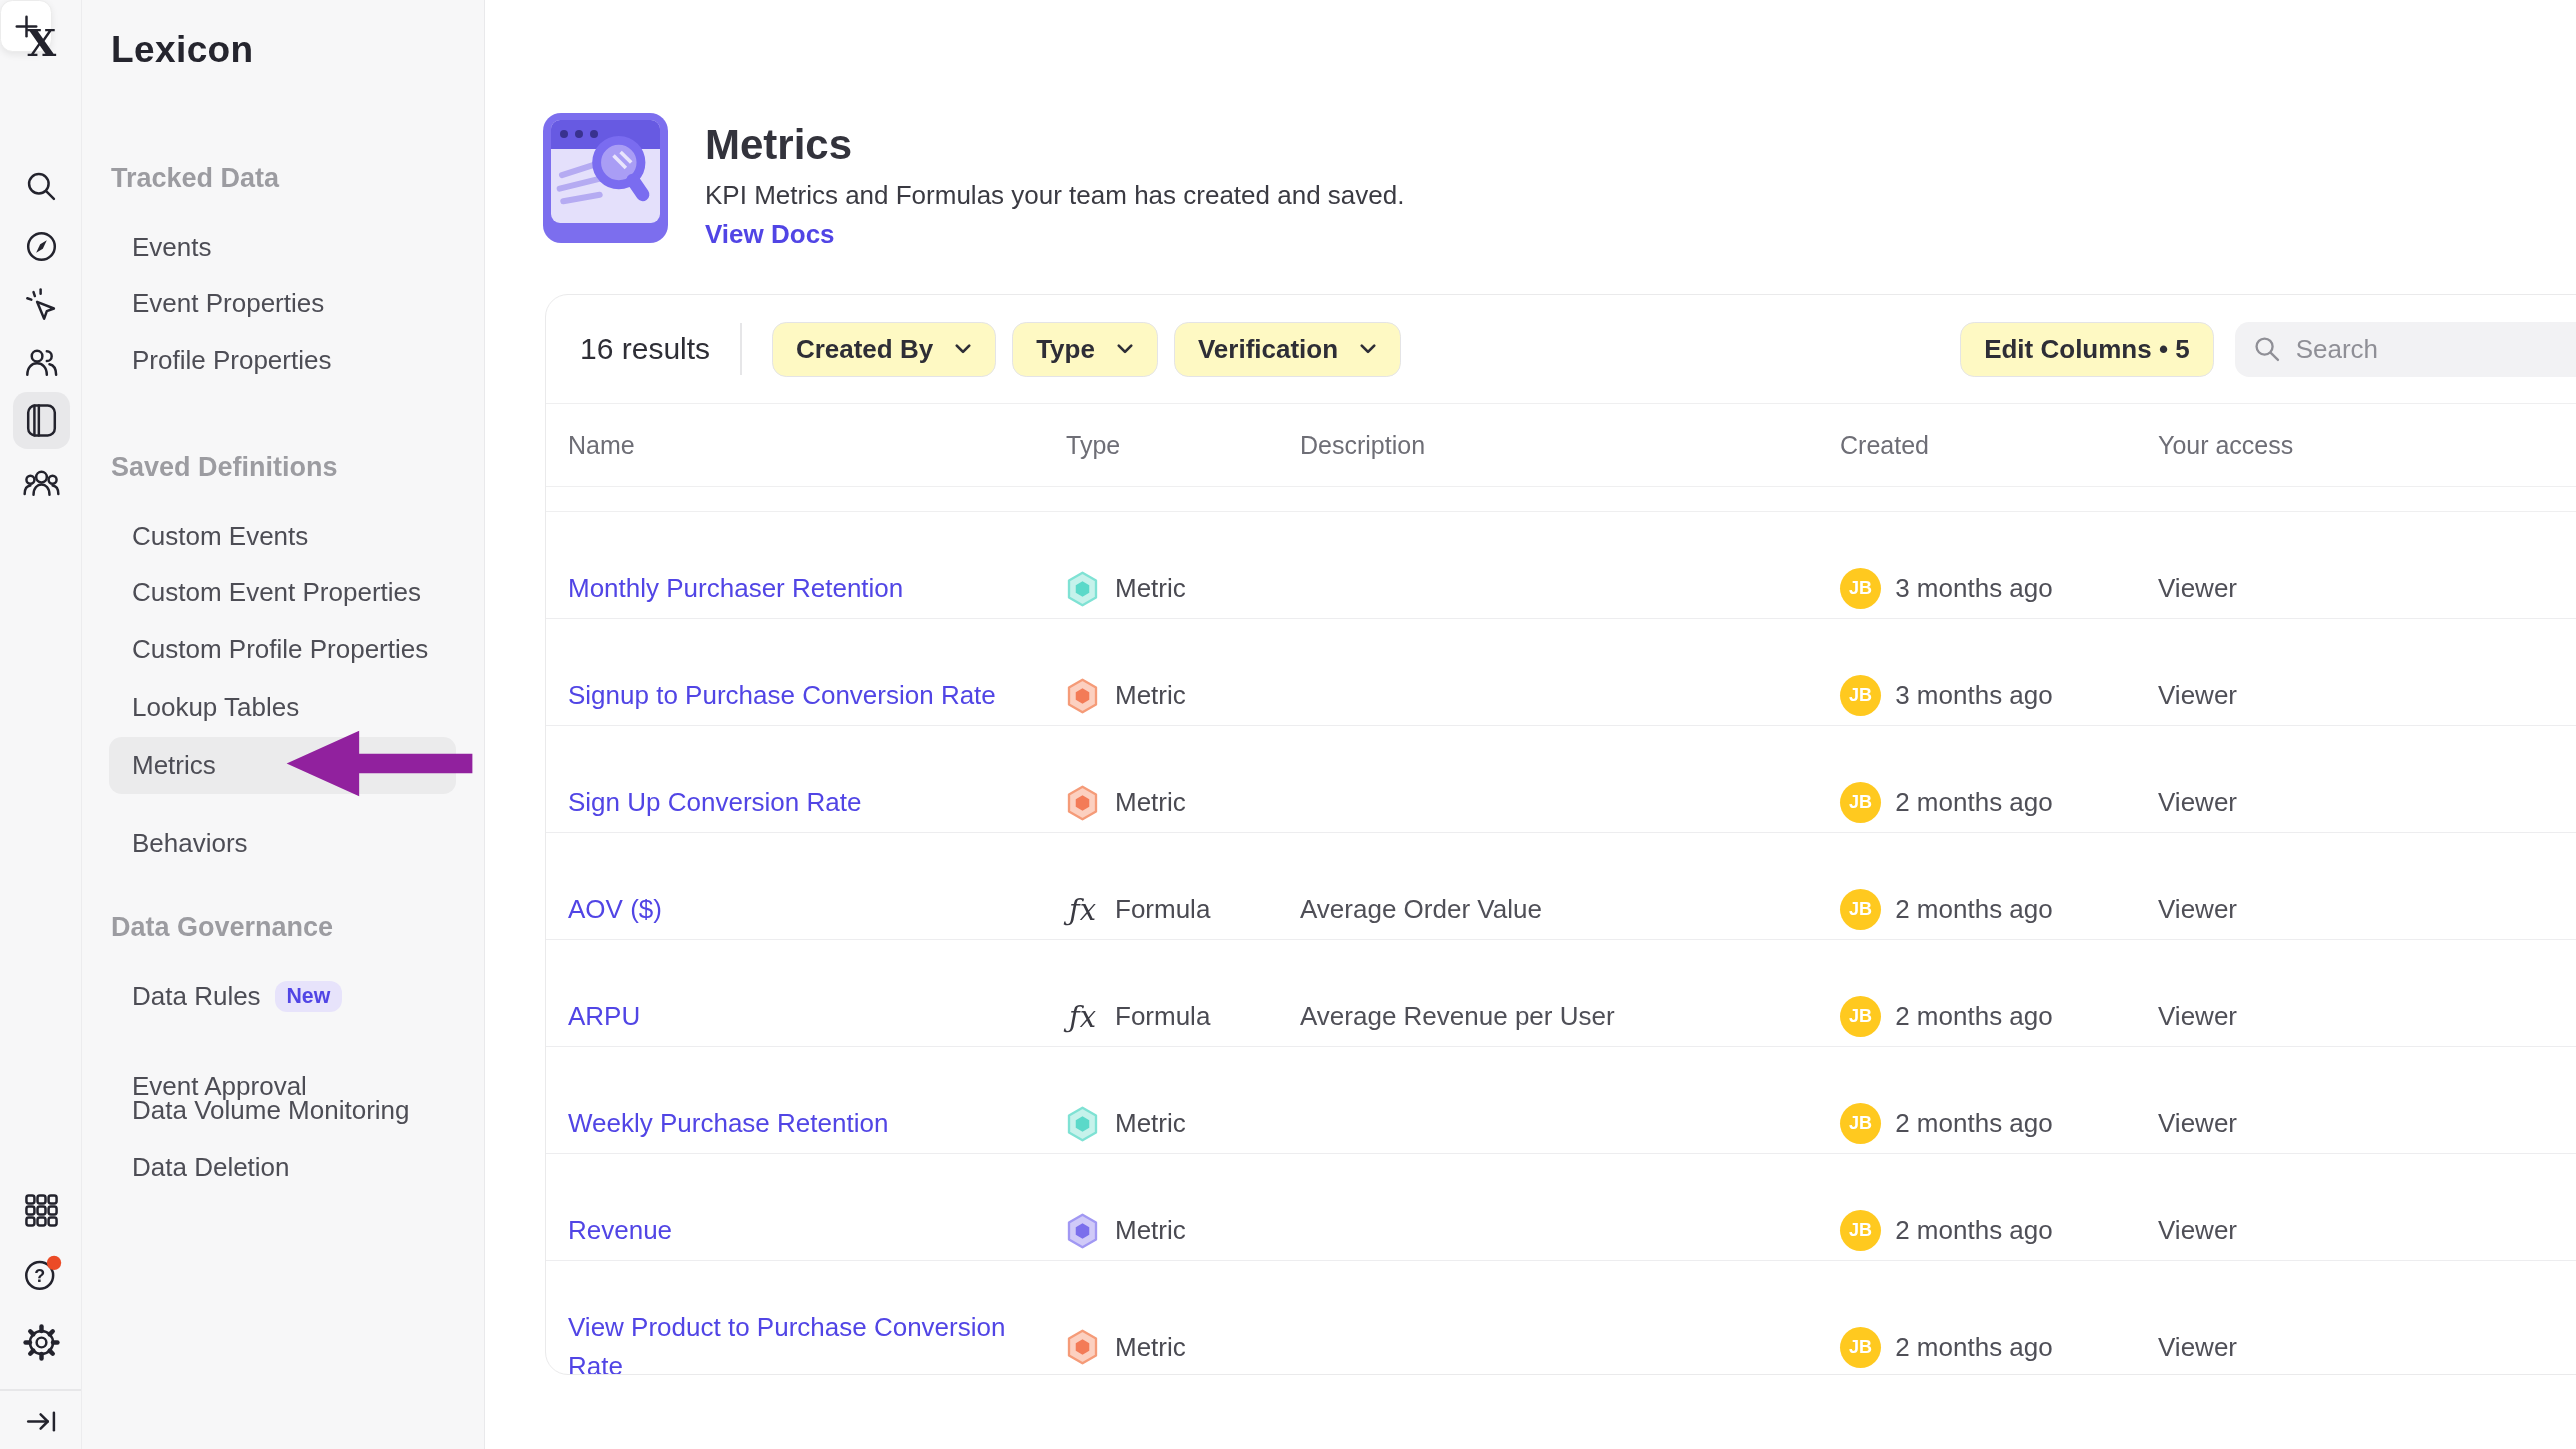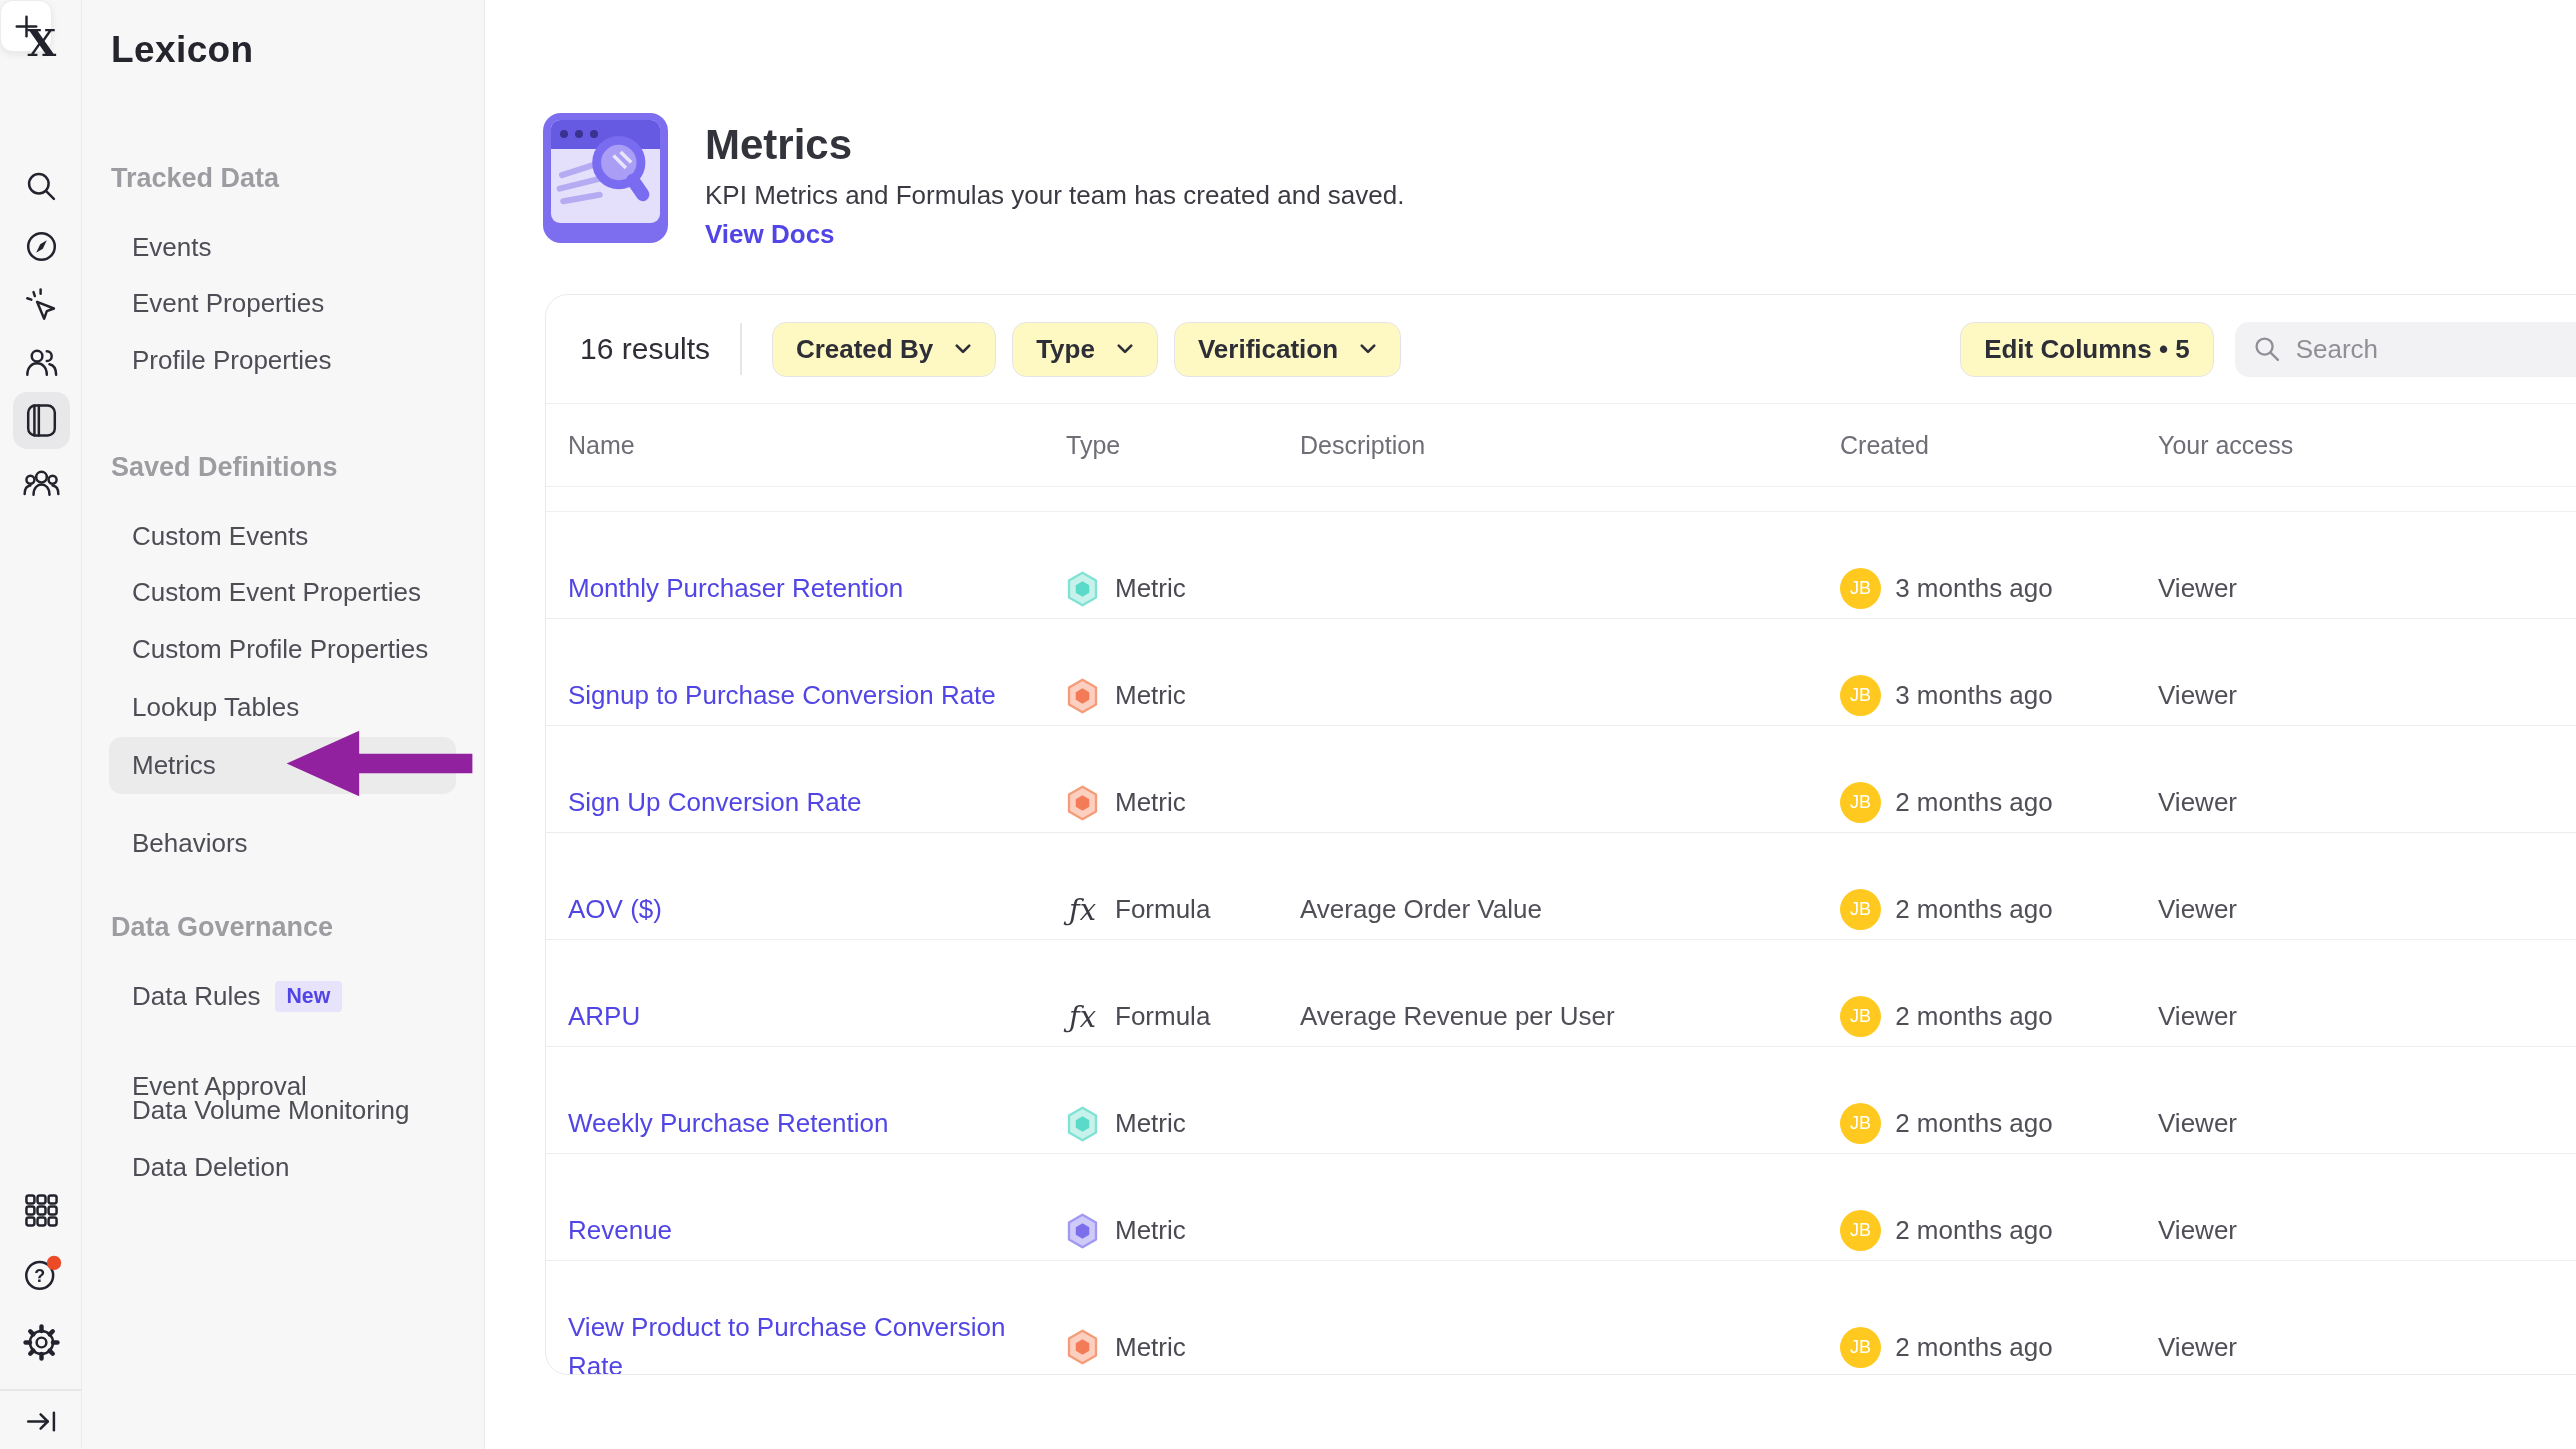--- a/index.html
+++ b/index.html
@@ -34,21 +34,21 @@
   #sidebar {
     position:absolute; left:82px; top:0; bottom:0; width:403px;
     background:#f7f7f8; border-right:1.8px solid #e9e9eb; z-index:4;
   }
   #sidebar-title { position:absolute; left:29px; top:28.5px; font-size:37px; font-weight:bold; color:#25252e; letter-spacing:0.4px; }
   .side-header { position:absolute; left:29px; font-size:27px; font-weight:bold; color:#9c9ca1; }
   .side-item { position:absolute; left:50px; font-size:26px; color:#4d4d55; cursor:pointer; white-space:nowrap; display:flex; align-items:center; gap:14.2px; }
   .active-pill { position:absolute; left:27px; top:737px; width:347px; height:57px; background:#ebebec; border-radius:12.5px; }
   .new-badge {
     background:#e7e3fb; color:#5145e5; font-size:21.3px; font-weight:bold;
-    border-radius:4px; padding:4.4px 11.6px; line-height:1;
+    border-radius:12px; padding:4.4px 11.6px; line-height:1;
   }
 
   
   #annotation-arrow { position:absolute; left:286px; top:729px; z-index:20; }
 
   
   #app-tile {
     position:absolute; left:543px; top:113px; width:125px; height:130px;
     background:#7c6eee; border-radius:18px; padding:7.1px 8px 19.6px 8px; z-index:1;
   }
@@ -86,21 +86,21 @@
   #table-head .col { font-size:25px; color:#6e6e76; }
   #row-sliver { height:25px; border-bottom:1.8px solid #efeff0; }
   .row { height:107px; border-bottom:1.8px solid #ededef; }
   .row.last { height:111px; border-bottom:none; }
   .cell { font-size:26px; color:#4f4f57;margin-top:47px; }
   .name-link { color:#5145e5; font-weight:500; text-decoration:none; display:block; width:463px; line-height:1.5; cursor:pointer; }
   .type-cell { display:flex; align-items:center; gap:16px; color:#4a4a52; }
   .created-cell { display:flex; align-items:center; gap:14.2px; }
   .avatar {
     width:41px; height:41px; border-radius:50%; background:#ffc91f; color:#ffffff;
-    font-size:18px; font-weight:normal; display:flex; align-items:center; justify-content:center; flex:none;
+    font-size:18px; font-weight:bold; display:flex; align-items:center; justify-content:center; flex:none;
   }
   .hex { width:33px; height:36px; flex:none; }
   .hex-teal   { --l:#c6f2eb; --m:#7fe2d4; --d:#4fd6c5; }
   .hex-orange { --l:#fcd0c0; --m:#f59b78; --d:#f2714b; }
   .hex-purple { --l:#d0caf8; --m:#a198f3; --d:#7165ea; }
   .hex .outer { fill:var(--l); stroke:var(--m); stroke-width:2.6; stroke-linejoin:round; }
   .hex .inner { fill:var(--d); opacity:.9; }
   .fx-icon { width:33px; text-align:center; flex:none; }
   .fx-icon::before { content:"ƒx"; font-family:"DejaVu Serif",serif; font-style:italic; font-size:29px; color:#3a3a42; }
 </style>

